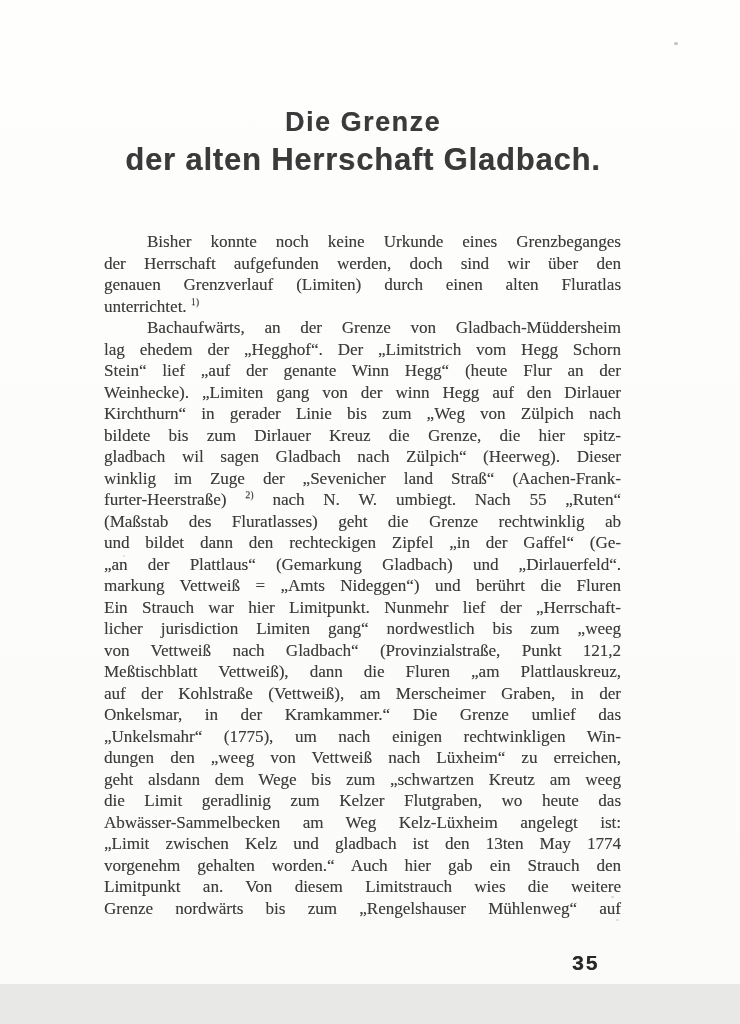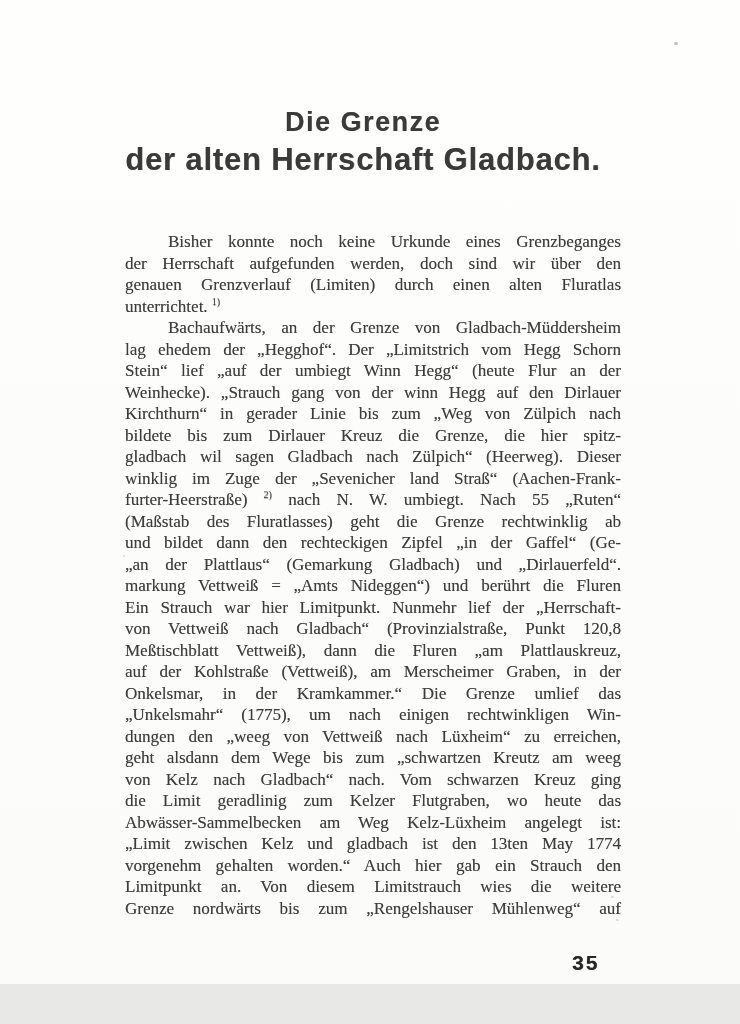--- a/index.html
+++ b/index.html
@@ -49,21 +49,20 @@
     text-shadow: 0.25px 0.25px 0.4px rgba(80,80,80,0.5);
   }
   .line {
     height: 21.5px;
     line-height: 21.5px;
     white-space: nowrap;          
     text-align: justify;
     text-align-last: justify;
     text-justify: inter-word;
     overflow: visible;
-    margin-left: 21px;
   }
   .line.indent {
     padding-left: 43px;
   }
   .line.no-just {
     text-align: right;
     text-align-last: left;
   }
   .line sup {
     font-size: 10px;
@@ -103,40 +102,40 @@
     <div class="title-line2">der alten Herrschaft Gladbach.</div>
   </div>
 
   <div class="body-text" id="body-lines">
       <div class="line indent">Bisher konnte noch keine Urkunde eines Grenzbeganges</div>
       <div class="line">der Herrschaft aufgefunden werden, doch sind wir über den</div>
       <div class="line">genauen Grenzverlauf (Limiten) durch einen alten Fluratlas</div>
       <div class="line no-just">unterrichtet. <sup>1)</sup></div>
       <div class="line indent">Bachaufwärts, an der Grenze von Gladbach-Müddersheim</div>
       <div class="line">lag ehedem der „Hegghof“. Der „Limitstrich vom Hegg Schorn</div>
-      <div class="line">Stein“ lief „auf der umbiegt Winn Hegg“ (heute Flur an der</div>
-      <div class="line">Weinhecke). „Strauch gang von der winn Hegg auf den Dirlauer</div>
+      <div class="line">Stein“ lief „auf der genante Winn Hegg“ (heute Flur an der</div>
+      <div class="line">Weinhecke). „Limiten gang von der winn Hegg auf den Dirlauer</div>
       <div class="line">Kirchthurn“ in gerader Linie bis zum „Weg von Zülpich nach</div>
       <div class="line">bildete bis zum Dirlauer Kreuz die Grenze, die hier spitz-</div>
       <div class="line">gladbach wil sagen Gladbach nach Zülpich“ (Heerweg). Dieser</div>
       <div class="line">winklig im Zuge der „Sevenicher land Straß“ (Aachen-Frank-</div>
       <div class="line">furter-Heerstraße) <sup>2)</sup> nach N. W. umbiegt. Nach 55 „Ruten“</div>
       <div class="line">(Maßstab des Fluratlasses) geht die Grenze rechtwinklig ab</div>
       <div class="line">und bildet dann den rechteckigen Zipfel „in der Gaffel“ (Ge-</div>
       <div class="line">„an der Plattlaus“ (Gemarkung Gladbach) und „Dirlauerfeld“.</div>
       <div class="line">markung Vettweiß = „Amts Nideggen“) und berührt die Fluren</div>
       <div class="line">Ein Strauch war hier Limitpunkt. Nunmehr lief der „Herrschaft-</div>
-      <div class="line">von Vettweiß nach Gladbach“ (Provinzialstraße, Punkt 120,8</div>
+      <div class="line">licher jurisdiction Limiten gang“ nordwestlich bis zum „weeg</div>
+      <div class="line">von Vettweiß nach Gladbach“ (Provinzialstraße, Punkt 121,2</div>
       <div class="line">Meßtischblatt Vettweiß), dann die Fluren „am Plattlauskreuz,</div>
       <div class="line">auf der Kohlstraße (Vettweiß), am Merscheimer Graben, in der</div>
       <div class="line">Onkelsmar, in der Kramkammer.“ Die Grenze umlief das</div>
       <div class="line">„Unkelsmahr“ (1775), um nach einigen rechtwinkligen Win-</div>
       <div class="line">dungen den „weeg von Vettweiß nach Lüxheim“ zu erreichen,</div>
       <div class="line">geht alsdann dem Wege bis zum „schwartzen Kreutz am weeg</div>
-      <div class="line">von Kelz nach Gladbach“ nach. Vom schwarzen Kreuz ging</div>
       <div class="line">die Limit geradlinig zum Kelzer Flutgraben, wo heute das</div>
       <div class="line">Abwässer-Sammelbecken am Weg Kelz-Lüxheim angelegt ist:</div>
       <div class="line">„Limit zwischen Kelz und gladbach ist den 13ten May 1774</div>
       <div class="line">vorgenehm gehalten worden.“ Auch hier gab ein Strauch den</div>
       <div class="line">Limitpunkt an. Von diesem Limitstrauch wies die weitere</div>
       <div class="line">Grenze nordwärts bis zum „Rengelshauser Mühlenweg“ auf</div>
     </div>
 
   <div class="page-number">35</div>
 

